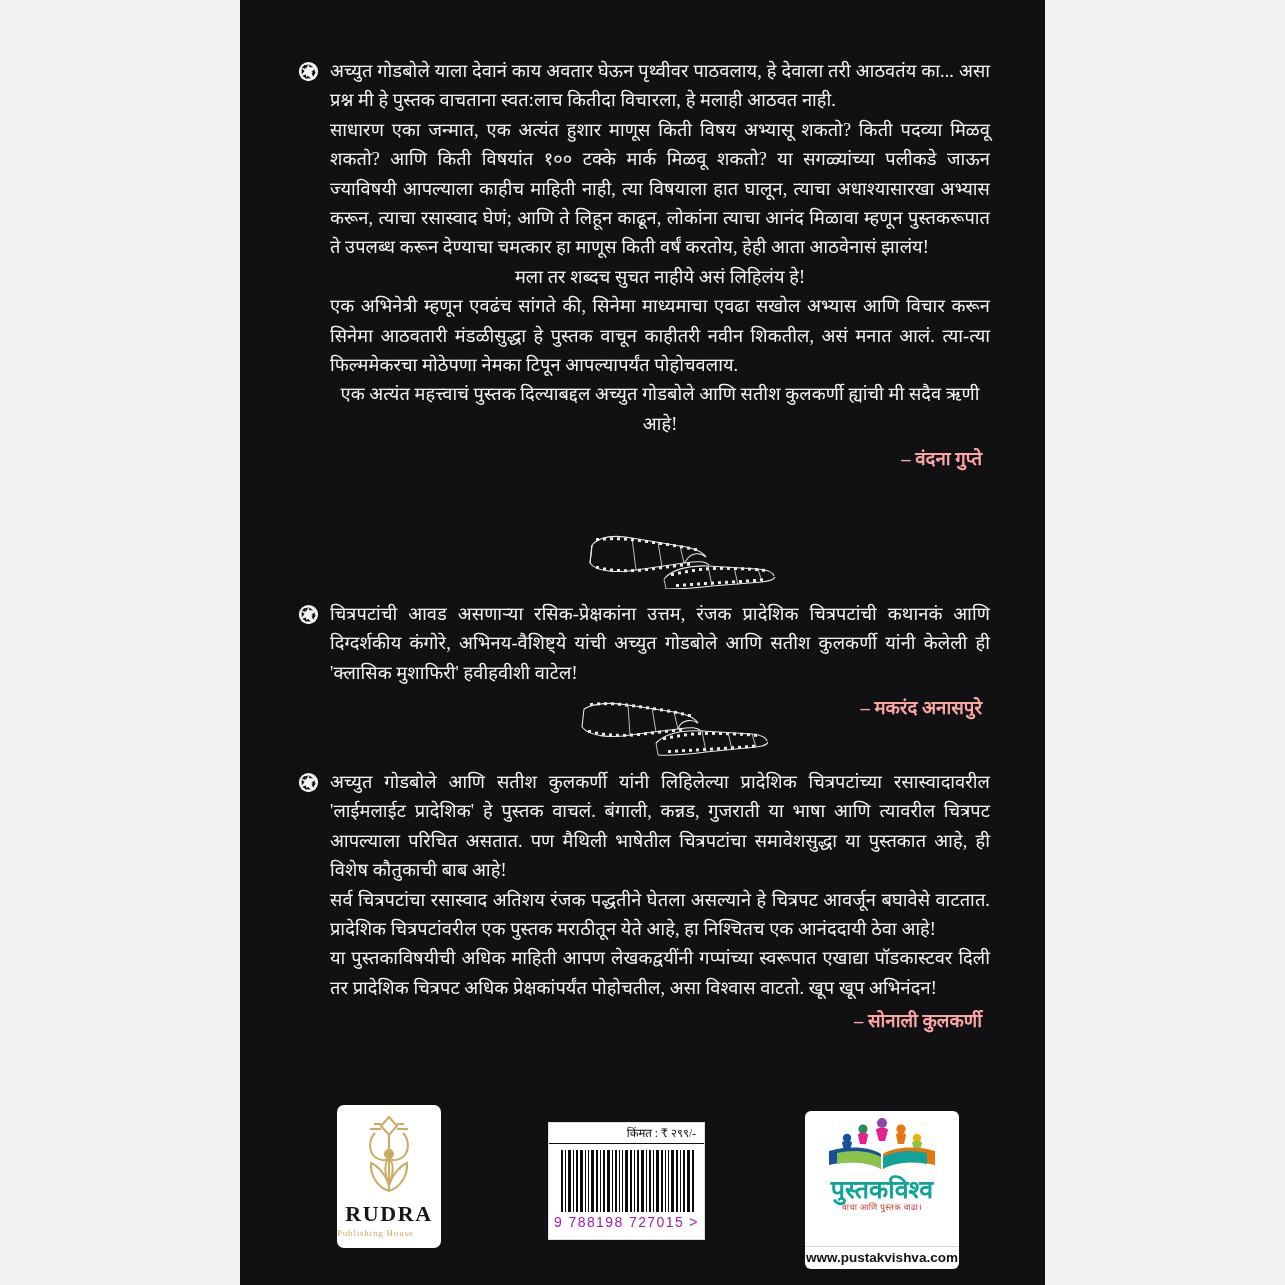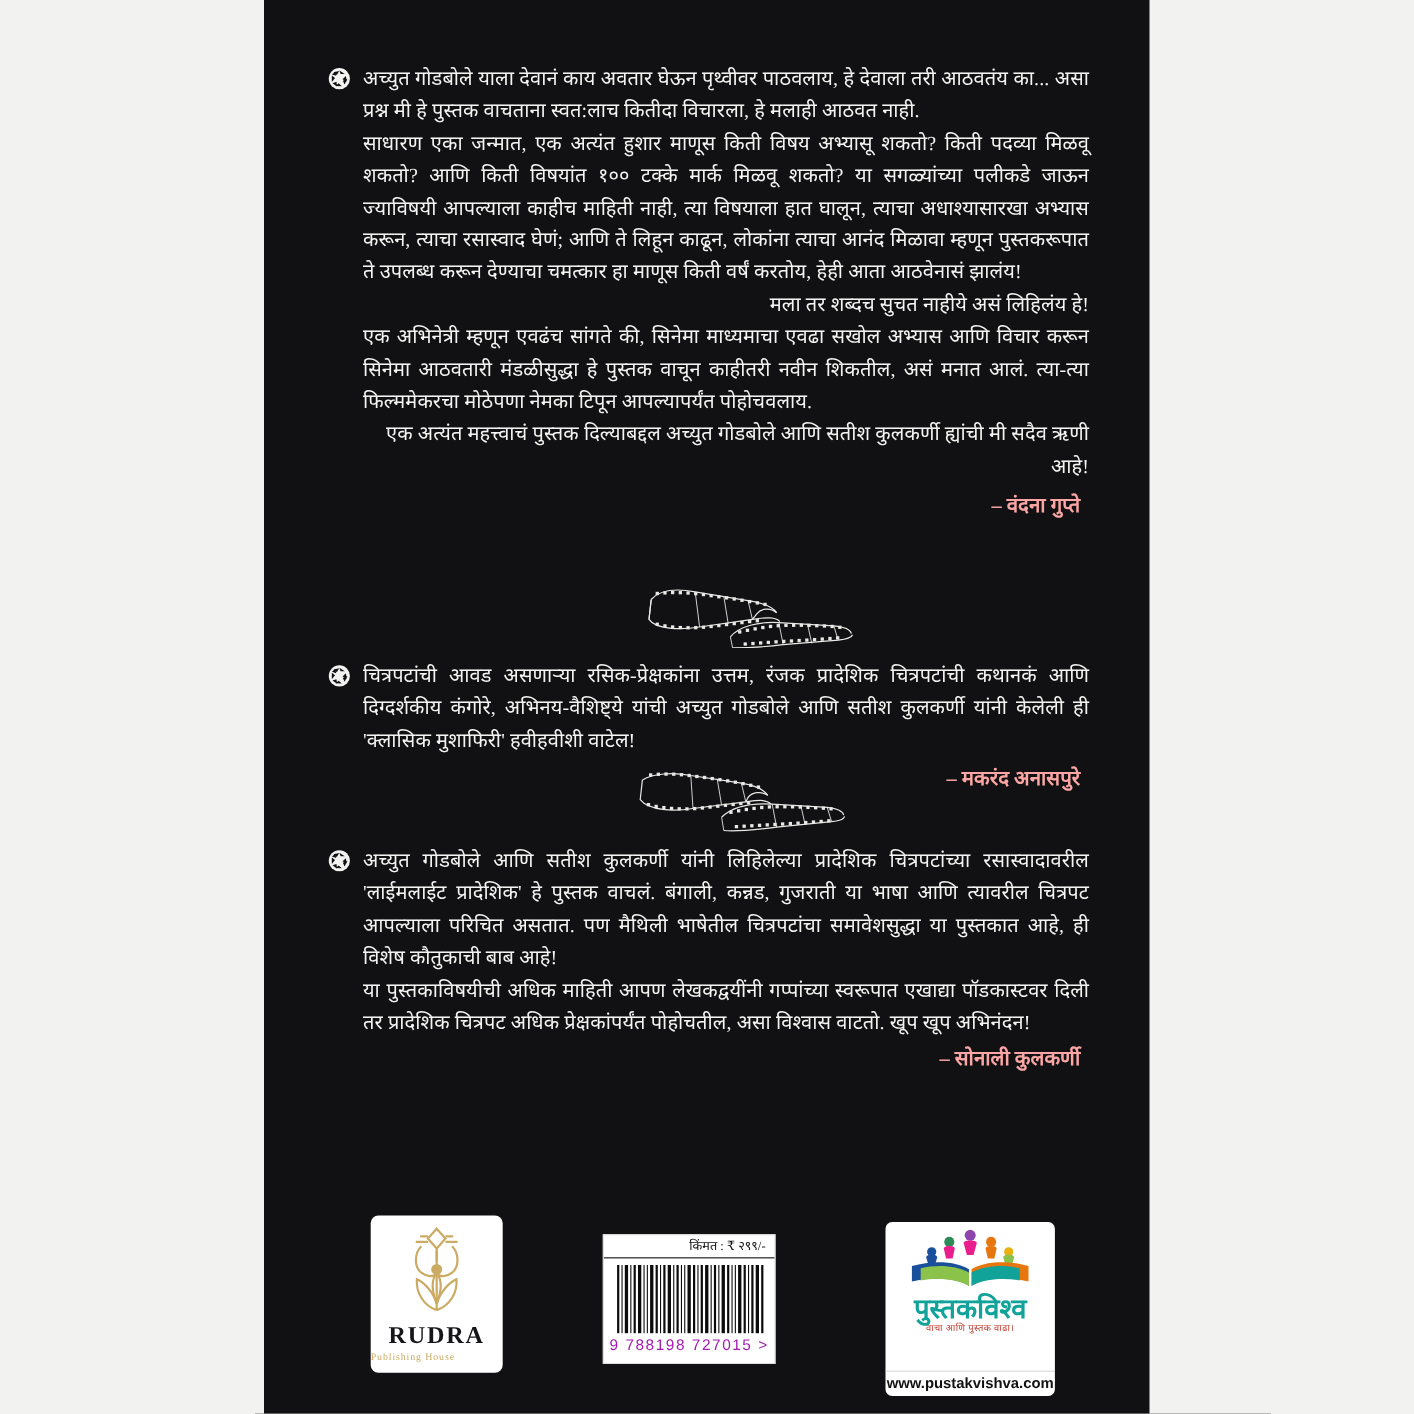--- a/index.html
+++ b/index.html
@@ -47,21 +47,21 @@
     font-family: "Liberation Serif", "DejaVu Serif", serif;
     font-size: 18.2px;
     line-height: 29.4px;
     margin: 0;
     padding-left: 32px;
     text-align: justify;
     text-justify: inter-word;
     letter-spacing: 0.1px;
   }
   .para.cont { padding-left: 32px; }
-  .para.last { text-align: right; }
+  .para.last { text-align: center; }
   .attrib {
     color: #fca5a5;
     font-family: "Liberation Serif", "DejaVu Serif", serif;
     font-size: 18.6px;
     font-weight: bold;
     text-align: right;
     padding-right: 8px;
     white-space: nowrap;
   }
 
@@ -78,21 +78,21 @@
     left: 0;
     top: 1100px;
     width: 805px;
     height: 160px;
   }
 
   .rudra-card {
     position: absolute;
     left: 97px;
     top: 5px;
-    width: 120px;
+    width: 104px;
     height: 143px;
     background: #ffffff;
     border-radius: 7px;
     overflow: hidden;
   }
   .rudra-mark {
     position: absolute;
     left: 50%;
     transform: translateX(-50%);
     top: 8px;
@@ -423,20 +423,21 @@
           <path d="M14.6 19.9 L8 19.6 L11.3 16.9 Z"></path>
           <path d="M4.2 15.4 L4.2 8.6 L7.5 11.3 Z"></path>
           <path d="M6 5.3 L11.8 4.0 L9.4 8.2 Z"></path>
           <path d="M18.8 9.3 L19.6 14.9 L15.3 12.6 Z"></path>
           <path d="M9.7 20.2 L4.8 16.8 L9 15.3 Z"></path>
           <path d="M4.3 7.6 L7.9 4.5 L8.7 9.1 Z"></path>
         </g>
         <circle cx="12" cy="12" r="2.1" fill="#f3f3f1"></circle>
       </svg>
       <p class="para">अच्युत गोडबोले आणि सतीश कुलकर्णी यांनी लिहिलेल्या प्रादेशिक चित्रपटांच्या रसास्वादावरील 'लाईमलाईट प्रादेशिक' हे पुस्तक वाचलं. बंगाली, कन्नड, गुजराती या भाषा आणि त्यावरील चित्रपट आपल्याला परिचित असतात. पण मैथिली भाषेतील चित्रपटांचा समावेशसुद्धा या पुस्तकात आहे, ही विशेष कौतुकाची बाब आहे!</p>
+      <p class="para cont">सर्व चित्रपटांचा रसास्वाद अतिशय रंजक पद्धतीने घेतला असल्याने हे चित्रपट आवर्जून बघावेसे वाटतात. प्रादेशिक चित्रपटांवरील एक पुस्तक मराठीतून येते आहे, हा निश्चितच एक आनंददायी ठेवा आहे!</p>
       <p class="para cont">या पुस्तकाविषयीची अधिक माहिती आपण लेखकद्वयींनी गप्पांच्या स्वरूपात एखाद्या पॉडकास्टवर दिली तर प्रादेशिक चित्रपट अधिक प्रेक्षकांपर्यंत पोहोचतील, असा विश्वास वाटतो. खूप खूप अभिनंदन!</p>
       <div class="attrib" style="margin-top:4px;">– सोनाली कुलकर्णी</div>
     </div>
 
     <div class="footer">
 
       <div class="rudra-card">
         <svg class="rudra-mark" viewBox="0 0 78 86">
           <g fill="none" stroke="#cbab63" stroke-width="2">
             <path d="M39 4 L47 13 L39 22 L31 13 Z"></path>

